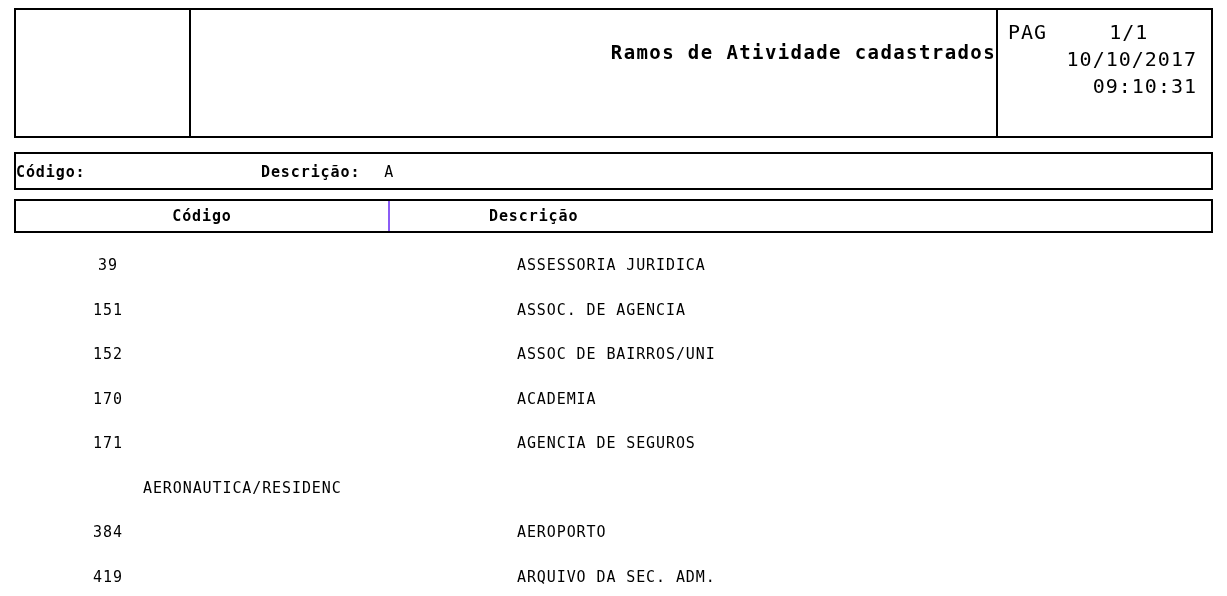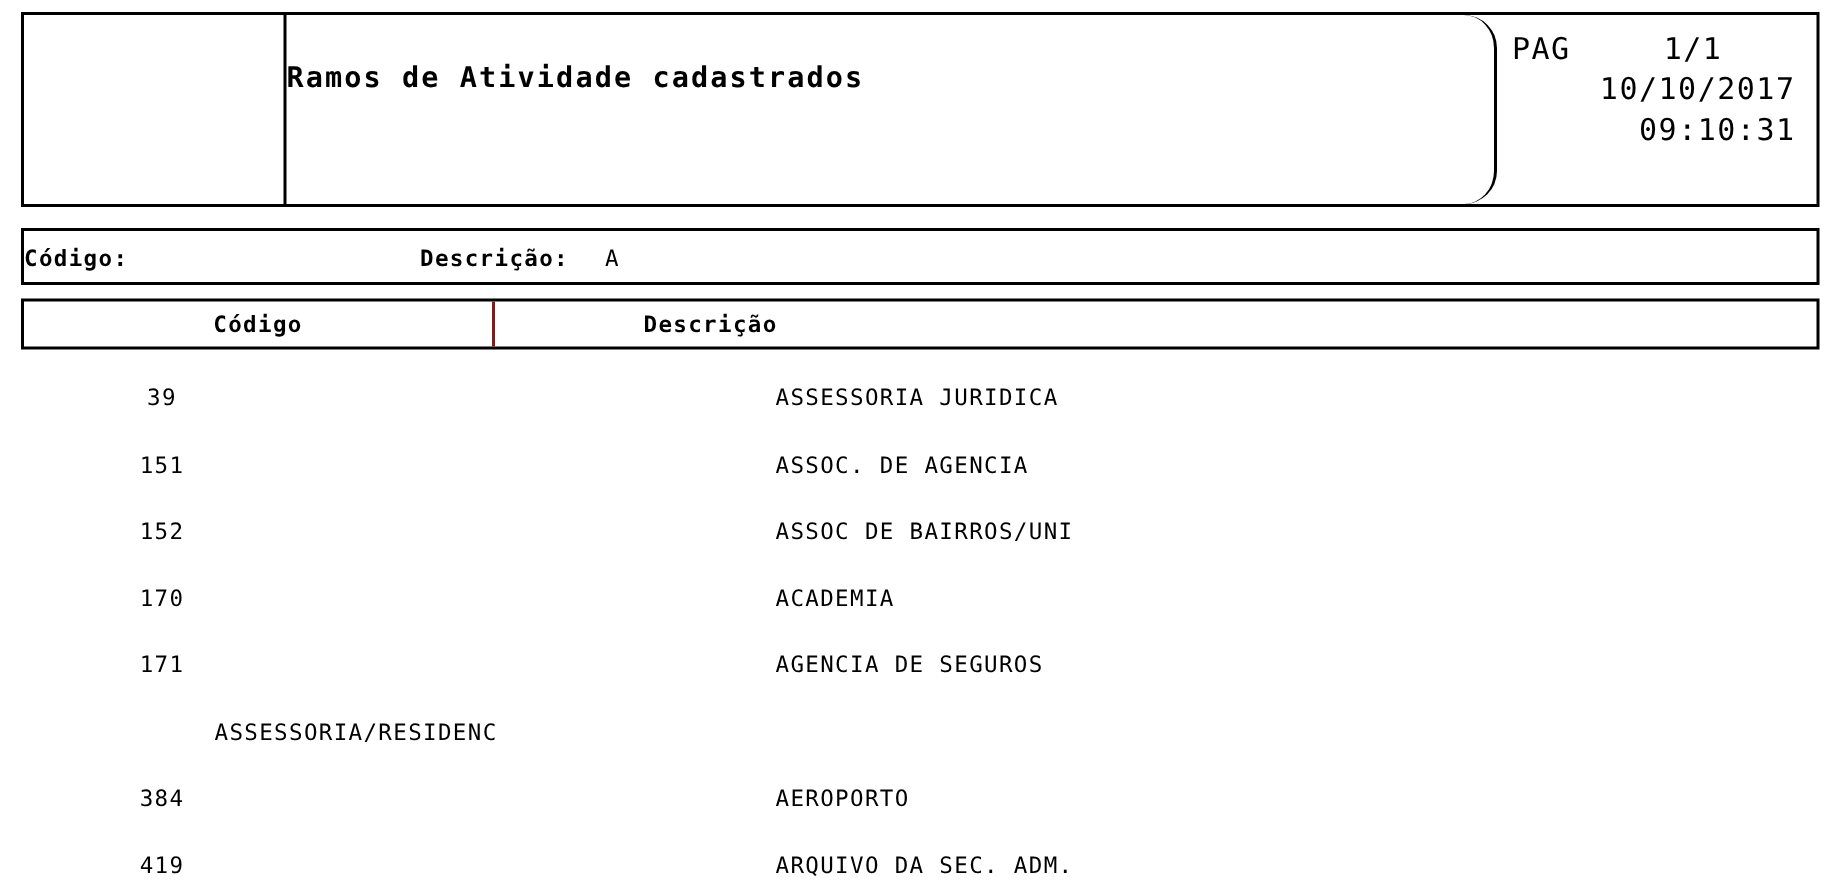--- a/index.html
+++ b/index.html
@@ -34,22 +34,21 @@
     width: 175px;
     border-right: 2px solid #000;
     box-sizing: border-box;
   }
   .header-center {
     flex: 1 1 auto;
     border-right: 2px solid #000;
     box-sizing: border-box;
     display: flex;
     align-items: flex-start;
-    justify-content: flex-start;
-    border-radius: 22px;
+    justify-content: flex-end;
   }
   .report-title {
     margin-top: 31px;
     font-size: 19px;
     font-weight: bold;
     letter-spacing: 1.4px;
     white-space: nowrap;
   }
   .header-right {
     width: 213px;
@@ -80,41 +79,41 @@
     font-size: 15px;
     font-weight: bold;
     letter-spacing: 0.9px;
   }
   .filter-bar .fld {
     position: absolute;
     top: 9px;
     white-space: nowrap;
   }
   .f-codigo { left: 0; }
-  .f-descricao { left: 264px; }
+  .f-descricao { left: 245px; }
   .f-descricao .val {
     font-weight: normal;
     margin-left: 14px;
   }
   .f-indicador { right: 112px; }
 
   
   .col-head {
     margin-top: 9px;
     height: 34px;
     border: 2px solid #000;
     box-sizing: border-box;
     display: flex;
     font-size: 15px;
     font-weight: bold;
     letter-spacing: 0.9px;
   }
   .col-head .ch-codigo {
-    width: 314px;
-    border-right: 2px solid #7f1d1d;
+    width: 374px;
+    border-right: 2px solid #8b5cf6;
     box-sizing: border-box;
     display: flex;
     align-items: center;
     justify-content: center;
   }
   .col-head .ch-descricao {
     flex: 1 1 auto;
     box-sizing: border-box;
     display: flex;
     align-items: center;
@@ -196,21 +195,21 @@
       </div>
       <div class="row">
         <div class="cell-codigo">170</div>
         <div class="cell-descricao">ACADEMIA</div>
       </div>
       <div class="row">
         <div class="cell-codigo">171</div>
         <div class="cell-descricao">AGENCIA DE SEGUROS</div>
       </div>
       <div class="row">
-        <div class="cell-descricao">ASSESSORIA/RESIDENC</div>
+        <div class="cell-descricao">AERONAUTICA/RESIDENC</div>
       </div>
       <div class="row">
         <div class="cell-codigo">384</div>
         <div class="cell-descricao">AEROPORTO</div>
       </div>
       <div class="row">
         <div class="cell-codigo">419</div>
         <div class="cell-descricao">ARQUIVO DA SEC. ADM.</div>
       </div>
     </div>

